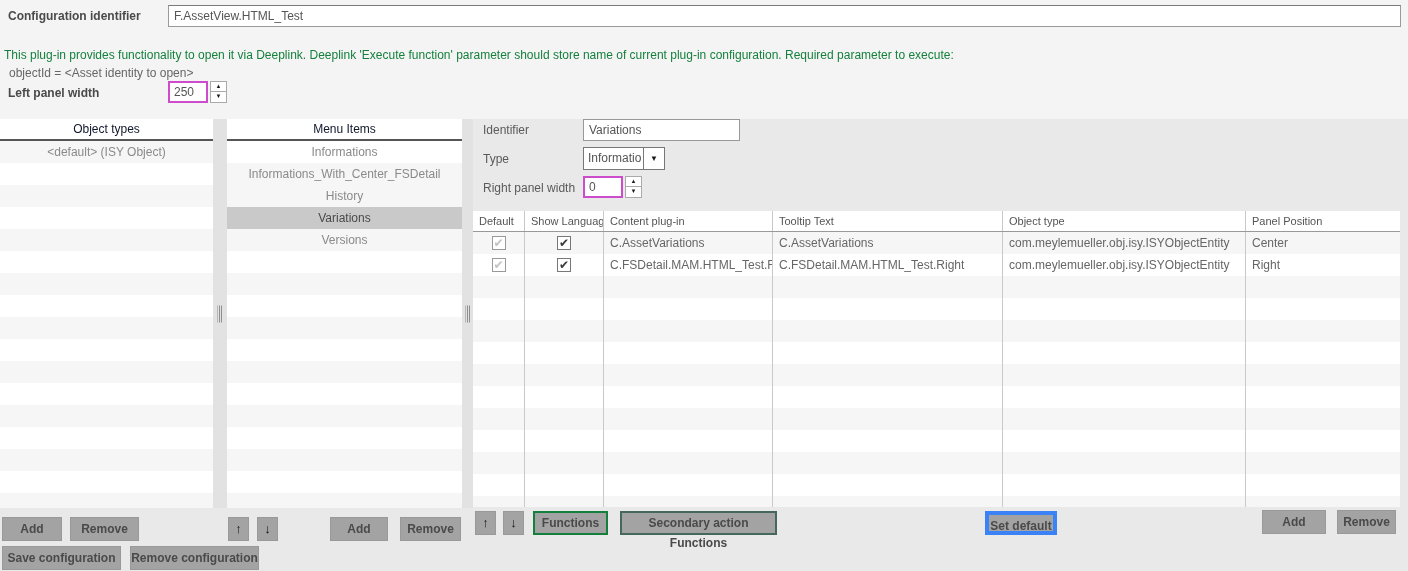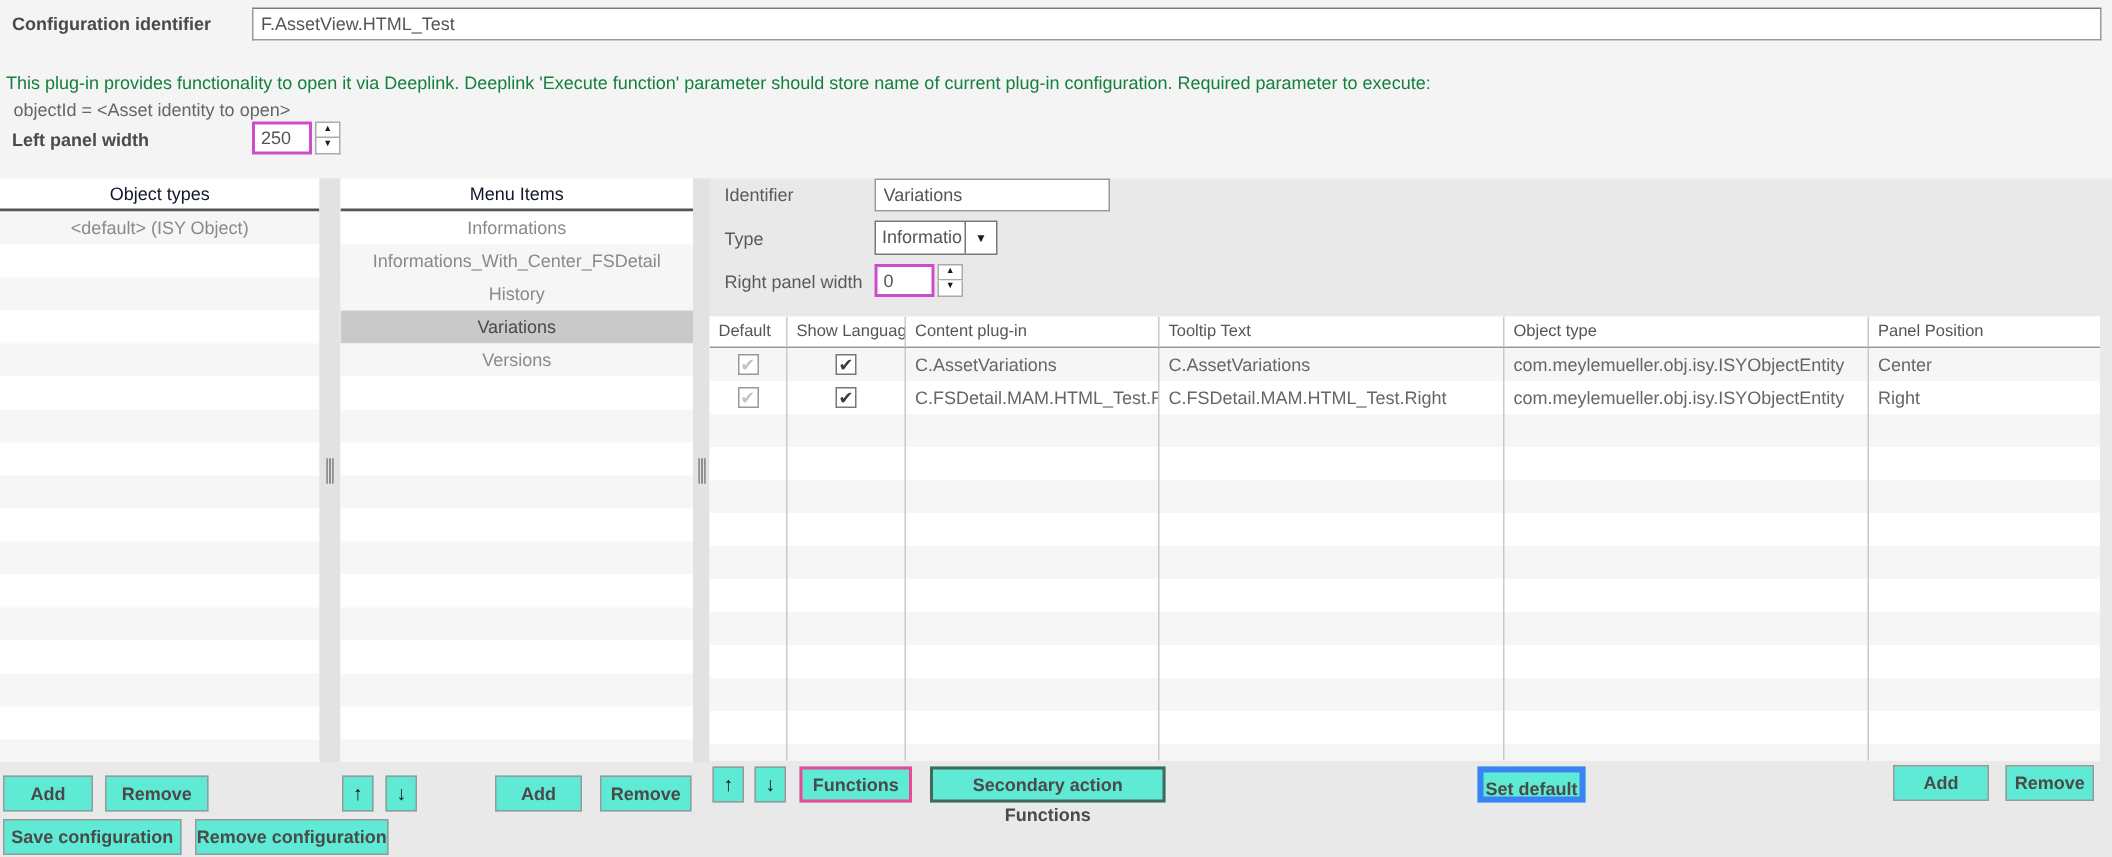--- a/index.html
+++ b/index.html
@@ -57,31 +57,31 @@
   .t-row { display:flex; height:22px; background:#fff; }
   .t-row.odd { background:#f6f6f6; }
   .cell { padding:0 0 0 6px; border-right:1px solid #c9c9c9; white-space:nowrap; overflow:hidden; font-size:12px; color:#666; line-height:22px; }
   .c0 { width:52px; } .c1 { width:79px; } .c2 { width:169px; } .c3 { width:230px; } .c4 { width:243px; } .c5 { width:154px; border-right:none; }
   .cell.center { padding:0; display:flex; align-items:center; justify-content:center; }
   .checkbox { width:14px; height:14px; border:1px solid #777; background:#fff; font-size:12px; line-height:12px; text-align:center; }
   .checkbox.dim { color:#c3c3c3; border-color:#999; }
   .checkbox.on { color:#3a3a3a; }
 
   
-  .btn { position:absolute; height:24px; background:#5eead4; border:1px solid #999; font-size:12px; font-weight:bold; color:#4a4a4a; text-align:center; line-height:22px; cursor:default; }
+  .btn { position:absolute; height:24px; background:#a3a3a3; border:1px solid #999; font-size:12px; font-weight:bold; color:#4a4a4a; text-align:center; line-height:22px; cursor:default; }
   .arrow-btn { width:21px; font-size:13px; color:#111; }
   #ot-add { left:2px; top:517px; width:60px; }
   #ot-remove { left:70px; top:517px; width:69px; }
   #mi-up { left:228px; top:517px; }
   #mi-down { left:257px; top:517px; }
   #mi-add { left:330px; top:517px; width:58px; }
   #mi-remove { left:400px; top:517px; width:61px; }
   #tb-up { left:475px; top:511px; }
   #tb-down { left:503px; top:511px; }
-  #functions-btn { left:533px; top:511px; width:75px; border:2px solid #ec4899; line-height:20px; }
+  #functions-btn { left:533px; top:511px; width:75px; border:2px solid #15803d; line-height:20px; }
   #secondary-btn { left:620px; top:511px; width:157px; border:2px solid #44685c; line-height:20px; }
   #set-default-btn { left:985px; top:511px; width:72px; border:4px solid #3b82f6; }
   #tb-add { left:1262px; top:510px; width:64px; }
   #tb-remove { left:1337px; top:510px; width:59px; }
   #save-config-btn { left:2px; top:546px; width:119px; }
   #remove-config-btn { left:130px; top:546px; width:129px; }
 </style>
 </head>
 <body>
 

